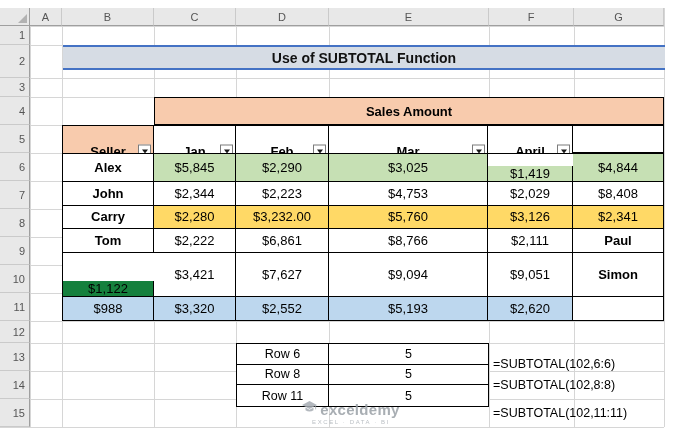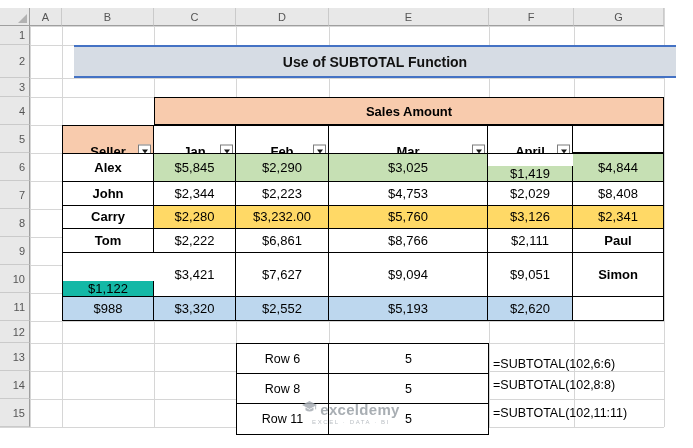--- a/index.html
+++ b/index.html
@@ -16,21 +16,21 @@
 
   .colhdr { position: absolute; top: 0; height: 18px; background: #e8e8e8; color: #555;
             font-size: 11px; display: flex; align-items: center; justify-content: center;
             border-right: 1px solid #cacaca; border-bottom: 1px solid #9f9f9f; z-index: 2; }
   .rowhdr { position: absolute; left: 0; width: 30px; background: #e8e8e8; color: #555;
             font-size: 11px; display: flex; align-items: center; justify-content: flex-end;
             padding-right: 4px; border-bottom: 1px solid #cacaca; border-right: 1px solid #9f9f9f; z-index: 2; }
 
   .sheet-cells { position: absolute; left: 30px; top: 18px; width: 634px; height: 401px; z-index: 1; }
 
-  .banner { position: absolute; left: 74px; top: 37px; width: 602px; height: 33px;
+  .banner { position: absolute; left: 63px; top: 37px; width: 602px; height: 25px;
             background: #D6DCE4; border-top: 2px solid #4472C4; border-bottom: 2px solid #4472C4;
             display: flex; align-items: center; justify-content: center;
             font-weight: bold; font-size: 14px; color: #111; z-index: 3; }
 
   .sales-hdr { position: absolute; left: 154px; top: 89px; width: 510px; height: 28px;
                background: #F8CBAD; border: 1px solid #000; display: flex; align-items: center;
                justify-content: center; font-weight: bold; font-size: 13px; color: #000; z-index: 3; }
 
   .hdr-row { position: absolute; left: 62px; top: 117px; width: 602px; height: 28px;
              display: grid; grid-template-columns: 91px 82px 93px 159px 85px 90px;
@@ -47,21 +47,21 @@
 
   .sales-table { position: absolute; left: 62px; top: 145px; width: 602px; height: 168px;
                  display: grid; grid-template-columns: 91px 82px 93px 159px 85px 90px;
                  grid-template-rows: repeat(6, 1fr); border: 1px solid #000; background: #fff; z-index: 3; }
   .cell { display: flex; align-items: center; justify-content: center; font-size: 13px; color: #000;
           border-right: 1px solid #000; border-bottom: 1px solid #000; }
   .cell:nth-child(6n) { border-right: none; }
   .cell:nth-child(n+31) { border-bottom: none; }
   .cell.seller { font-weight: bold; background: #fff; }
 
-  .subtable { position: absolute; left: 236px; top: 335px; width: 253px; height: 92px;
+  .subtable { position: absolute; left: 236px; top: 335px; width: 253px; height: 64px;
               display: grid; grid-template-columns: 92px 159px; grid-template-rows: repeat(3, 1fr);
               border: 1px solid #000; background: #fff; z-index: 3; }
   .scell { display: flex; align-items: center; justify-content: center; font-size: 12.5px; color: #000; }
   .scell:nth-child(odd) { border-right: 1px solid #000; }
   .scell:nth-child(-n+4) { border-bottom: 1px solid #000; }
 
   .formula { position: absolute; left: 493px; width: 196px; height: 28px; display: flex;
              align-items: center; font-size: 12.5px; color: #000; z-index: 3; }
   .f1 { top: 342px; } .f2 { top: 363px; } .f3 { top: 391px; }
 
@@ -148,21 +148,21 @@
         <div class="cell" style="background: rgb(255, 217, 102);">$3,232.00</div>
         <div class="cell" style="background: rgb(255, 217, 102);">$5,760</div>
         <div class="cell" style="background: rgb(255, 217, 102);">$3,126</div>
         <div class="cell" style="background: rgb(255, 217, 102);">$2,341</div>
         <div class="cell seller">Tom</div>
         <div class="cell" style="background: rgb(255, 255, 255);">$2,222</div>
         <div class="cell" style="background: rgb(255, 255, 255);">$6,861</div>
         <div class="cell" style="background: rgb(255, 255, 255);">$8,766</div>
         <div class="cell" style="background: rgb(255, 255, 255);">$2,111</div>
         <div class="cell seller">Paul</div>
-        <div class="cell" style="background: #14b8a6; margin-top: 28px;">$1,122</div>
+        <div class="cell" style="background: #15803d; margin-top: 28px;">$1,122</div>
         <div class="cell" style="background: rgb(255, 255, 255);">$3,421</div>
         <div class="cell" style="background: rgb(255, 255, 255);">$7,627</div>
         <div class="cell" style="background: rgb(255, 255, 255);">$9,094</div>
         <div class="cell" style="background: rgb(255, 255, 255);">$9,051</div>
         <div class="cell seller">Simon</div>
         <div class="cell" style="background: rgb(189, 215, 238);">$988</div>
         <div class="cell" style="background: rgb(189, 215, 238);">$3,320</div>
         <div class="cell" style="background: rgb(189, 215, 238);">$2,552</div>
         <div class="cell" style="background: rgb(189, 215, 238);">$5,193</div>
         <div class="cell" style="background: rgb(189, 215, 238);">$2,620</div>

